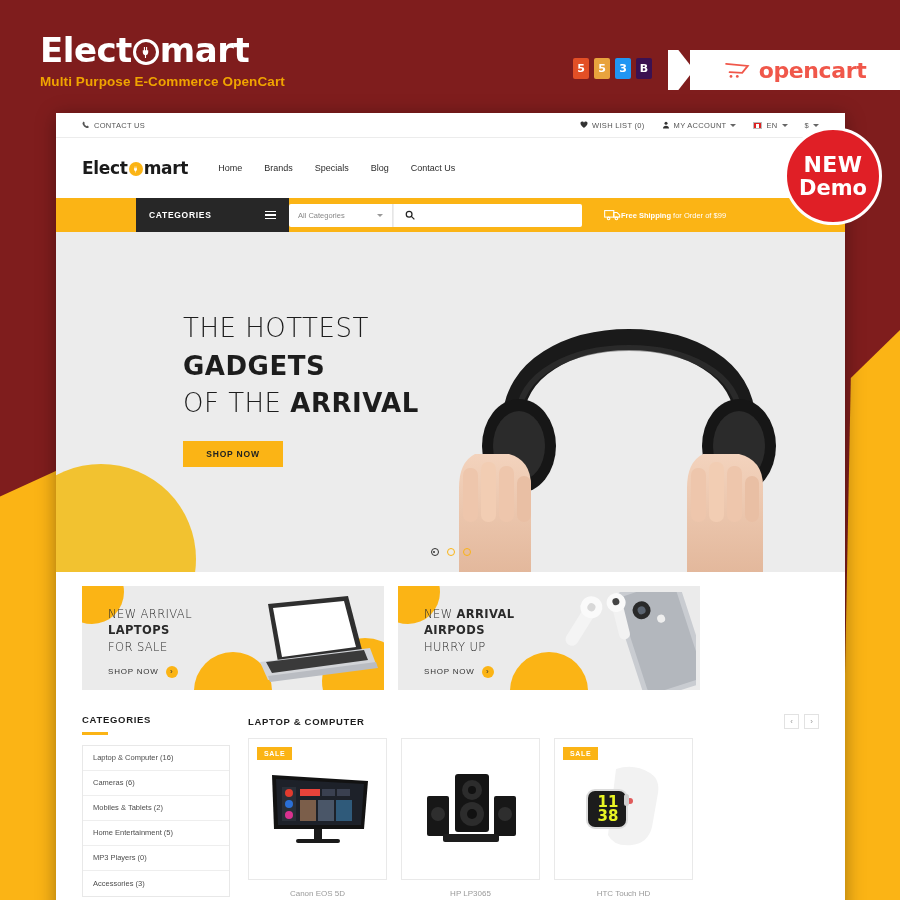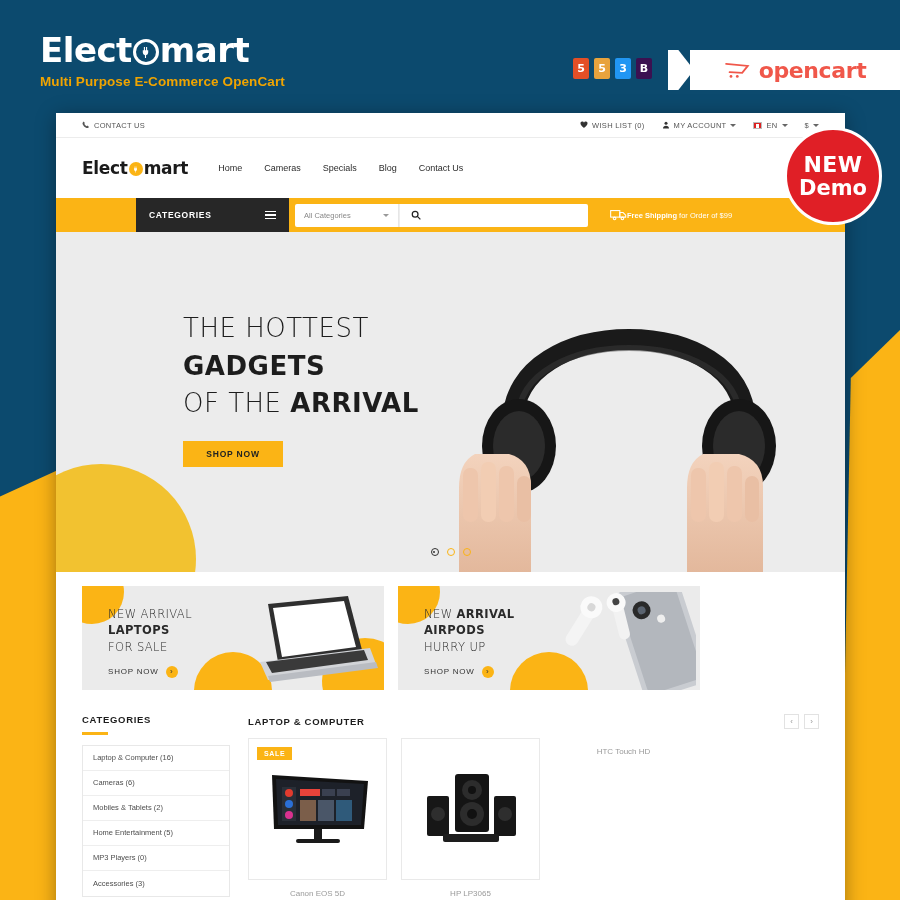--- a/index.html
+++ b/index.html
@@ -1,21 +1,21 @@
 <!DOCTYPE html>
 <html><head>
 <meta charset="utf-8">
 <style>
   * { box-sizing: border-box; margin: 0; padding: 0; }
   html, body {
     width: 900px; height: 900px;
     background: #000; overflow: hidden;
     font-family: "Liberation Sans", sans-serif;
   }
-  .stage { position: relative; width: 900px; height: 900px; background: #0c4a6e; overflow: hidden; }
+  .stage { position: relative; width: 900px; height: 900px; background: #7f1d1d; overflow: hidden; }
 
   
   .bg-yellow-right {
     position: absolute; right: 0; top: 330px; width: 60px; height: 600px;
     background: #fbb415;
     clip-path: polygon(100% 0, 100% 100%, 0 100%, 18% 8%);
     z-index: 1;
   }
   .bg-yellow-left {
     position: absolute; left: 0; top: 470px; width: 58px; height: 440px;
@@ -94,21 +94,21 @@
                 background: #fbb415; color: #fff; font-size: 6.5px; font-weight: 700;
                 display: flex; align-items: center; justify-content: center; }
 
   
   .strip { height: 34px; background: #fbb415; display: flex; align-items: center; padding-left: 80px; }
   .cats-btn { width: 153px; height: 34px; background: #272727; color: #fff; display: flex;
               align-items: center; padding: 0 13px; font-size: 8.5px; font-weight: 700; letter-spacing: .7px;
               cursor: pointer; }
   .burger { margin-left: auto; display: flex; flex-direction: column; gap: 2px; }
   .burger i { display: block; width: 11px; height: 1.6px; background: #fff; }
-  .searchbox { margin-left: 6px; height: 23px; width: 293px; background: #fff; display: flex;
+  .searchbox { margin-left: 0; height: 23px; width: 293px; background: #fff; display: flex;
                align-items: center; border-radius: 2px; }
   .sel { width: 104px; height: 100%; display: flex; align-items: center; padding: 0 9px;
          font-size: 7.5px; color: #888; border-right: 1px solid #e6e6e6; cursor: pointer; }
   .sel .caret { border-top-color: #999; margin-left: auto; }
   .sinput { flex: 1; padding-left: 9px; font-size: 7.5px; color: #999; border: 0; outline: none; height: 100%; }
   .sbtn { width: 32px; height: 100%; border-left: 1px solid #eee; display: flex; align-items: center;
           justify-content: center; cursor: pointer; background: #fff; }
   .ship { margin-left: 22px; display: flex; align-items: center; gap: 0; color: #fff; font-size: 7.5px; }
   .ship b { font-weight: 700; }
 
@@ -269,21 +269,21 @@
         <span class="hdr-logo-text">Elect</span>
         <span class="hdr-plug">
           <svg viewBox="0 0 24 24" fill="#fff">
               <path d="M9 2v6H7v4a5 5 0 0 0 4 4.9V22h2v-5.1A5 5 0 0 0 17 12V8h-2V2h-2v6h-2V2z"></path>
             </svg>
         </span>
         <span class="hdr-logo-text">mart</span>
       </div>
       <div class="mainnav">
         <a>Home</a>
-        <a>Cameras</a>
+        <a>Brands</a>
         <a>Specials</a>
         <a>Blog</a>
         <a>Contact Us</a>
       </div>
       <div class="cart-zone">
         <span>
           <svg width="19" height="16" viewBox="0 0 24 20" fill="#222">
               <path d="M0 1h4l3 11h12v2H5.5L2 3H0z"></path>
               <circle cx="9" cy="17.5" r="2"></circle>
               <circle cx="18" cy="17.5" r="2"></circle>
@@ -492,20 +492,32 @@
                 <circle cx="17" cy="48" r="7" fill="#2e2e2e"></circle>
                 <rect x="73" y="30" width="22" height="40" rx="2" fill="#171717"></rect>
                 <circle cx="84" cy="48" r="7" fill="#2e2e2e"></circle>
                 <rect x="22" y="68" width="56" height="8" rx="2" fill="#1d1d1d"></rect>
               </svg>
             </div>
             <div class="card-name">HP LP3065</div>
           </div>
 
           <div class="card">
+            <div class="card-img">
+              <span class="sale">SALE</span>
+              <svg width="104" height="92" viewBox="0 0 104 92">
+                <path d="M44 6 q18 -6 34 4 q10 6 8 20 l-6 34 q-4 16 -20 18 q-18 2 -24 -10 z" fill="#f2f2f2"></path>
+                <rect x="14" y="26" width="42" height="40" rx="9" fill="#dcdcdc"></rect>
+                <rect x="16" y="28" width="38" height="36" rx="7" fill="#1c1c1c"></rect>
+                <text x="36" y="44" font-family="DejaVu Sans" font-size="15" font-weight="700" fill="#e8f424" text-anchor="middle">11</text>
+                <text x="36" y="58" font-family="DejaVu Sans" font-size="15" font-weight="700" fill="#e8f424" text-anchor="middle">38</text>
+                <circle cx="58" cy="38" r="3" fill="#e05a5a"></circle>
+                <rect x="52" y="31" width="5" height="12" rx="2.5" fill="#cfcfcf"></rect>
+              </svg>
+            </div>
             <div class="card-name">HTC Touch HD</div>
           </div>
 
         </div>
       </div>
     </div>
 
   </div>
 
   <div class="newdemo">

